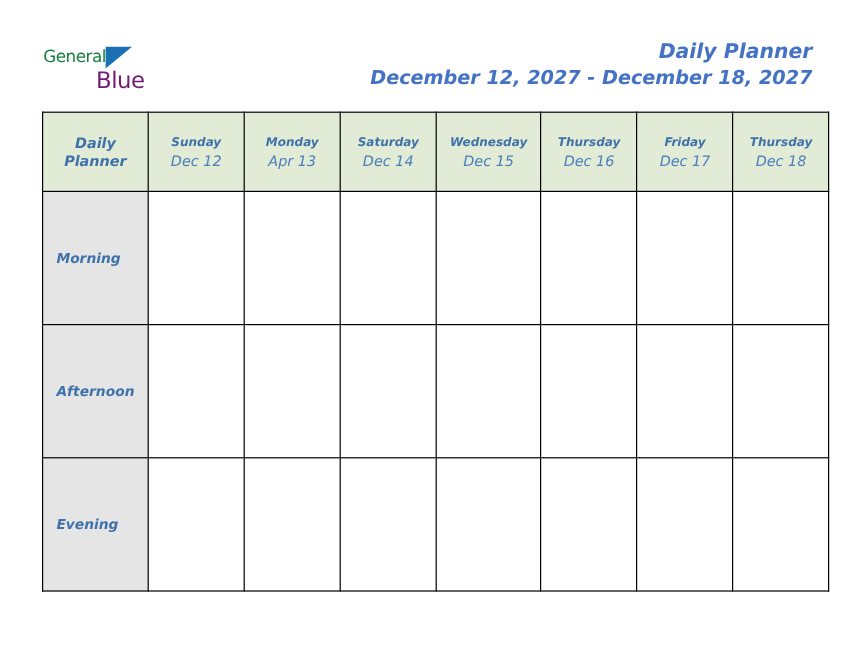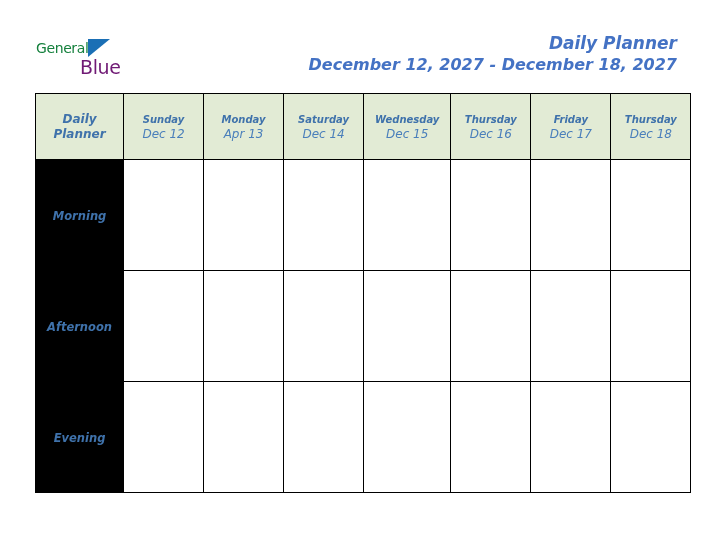--- a/index.html
+++ b/index.html
@@ -135,22 +135,21 @@
     font-size: 12px;
     font-style: italic;
     font-weight: normal;
     color: #4a7fbb;
     line-height: 15px;
     display: block;
   }
 
   tbody tr { height: 111px; }
   td.period-label {
-    background: #000000;
-    text-align: center;
+    background: #e5e5e5;
     vertical-align: middle;
   }
   .period-text {
     font-family: "DejaVu Sans", sans-serif;
     font-size: 11.5px;
     font-style: italic;
     font-weight: bold;
     color: #3f72ab;
     line-height: 15px;
   }

